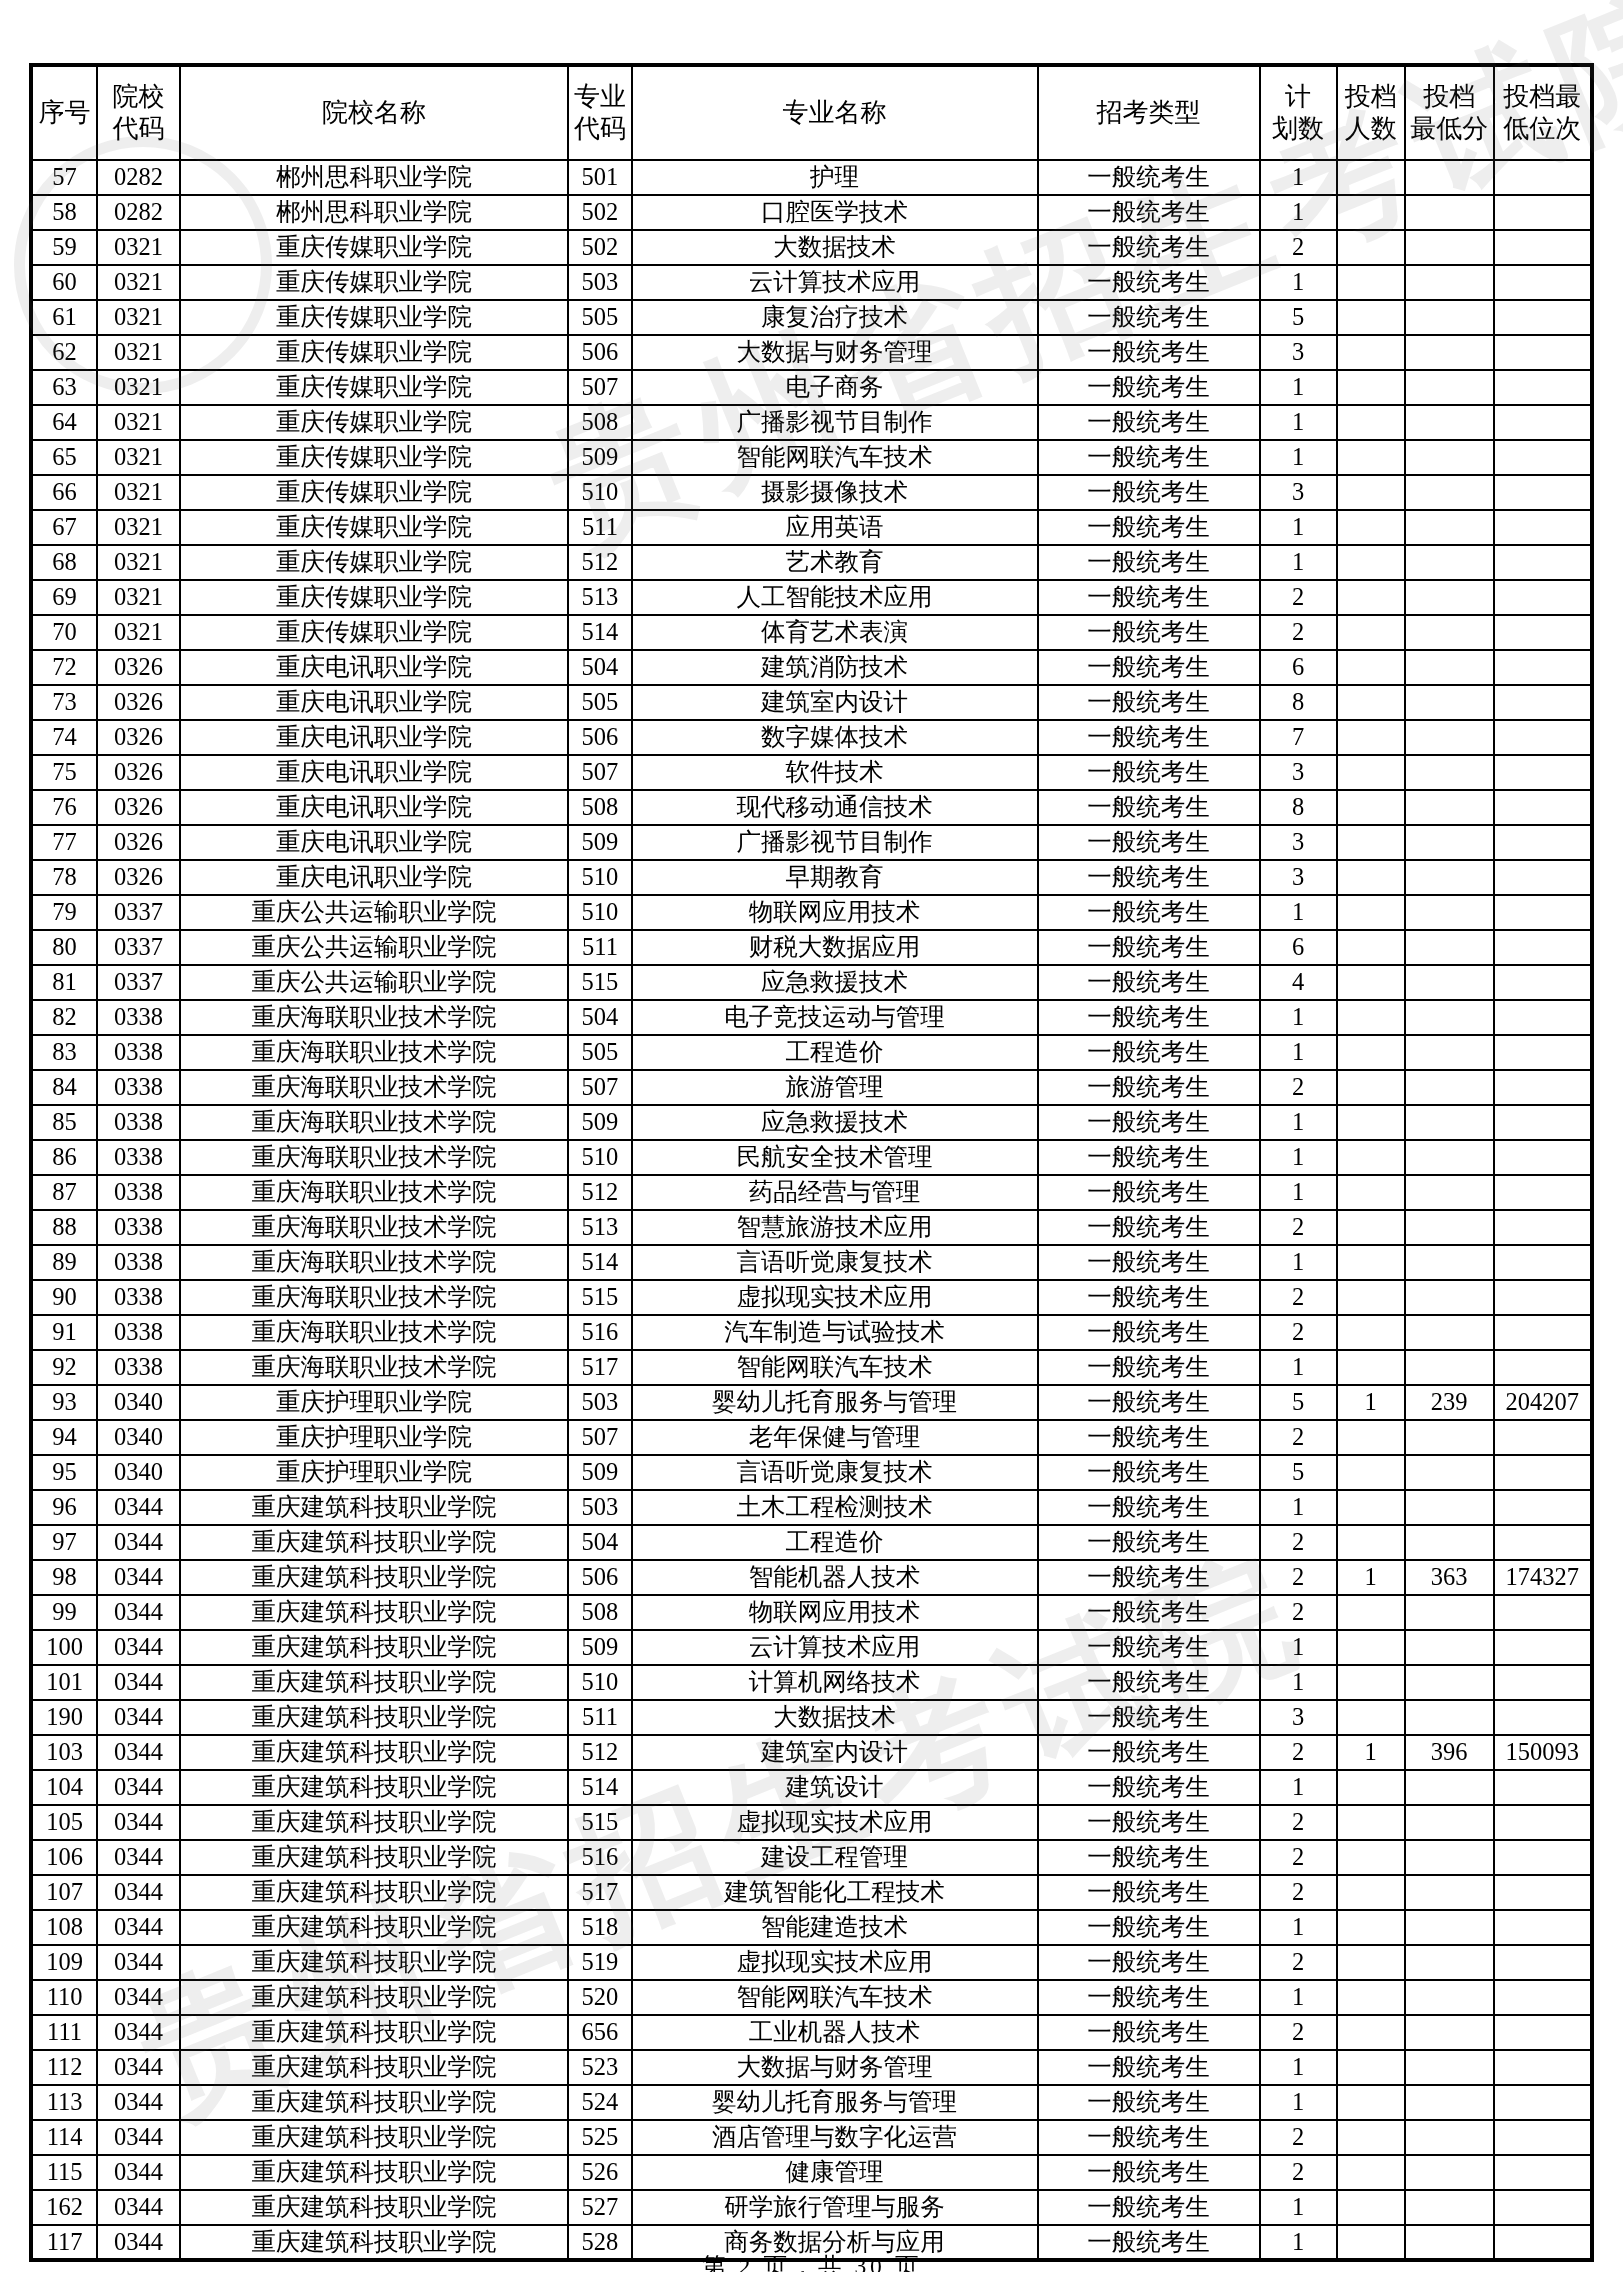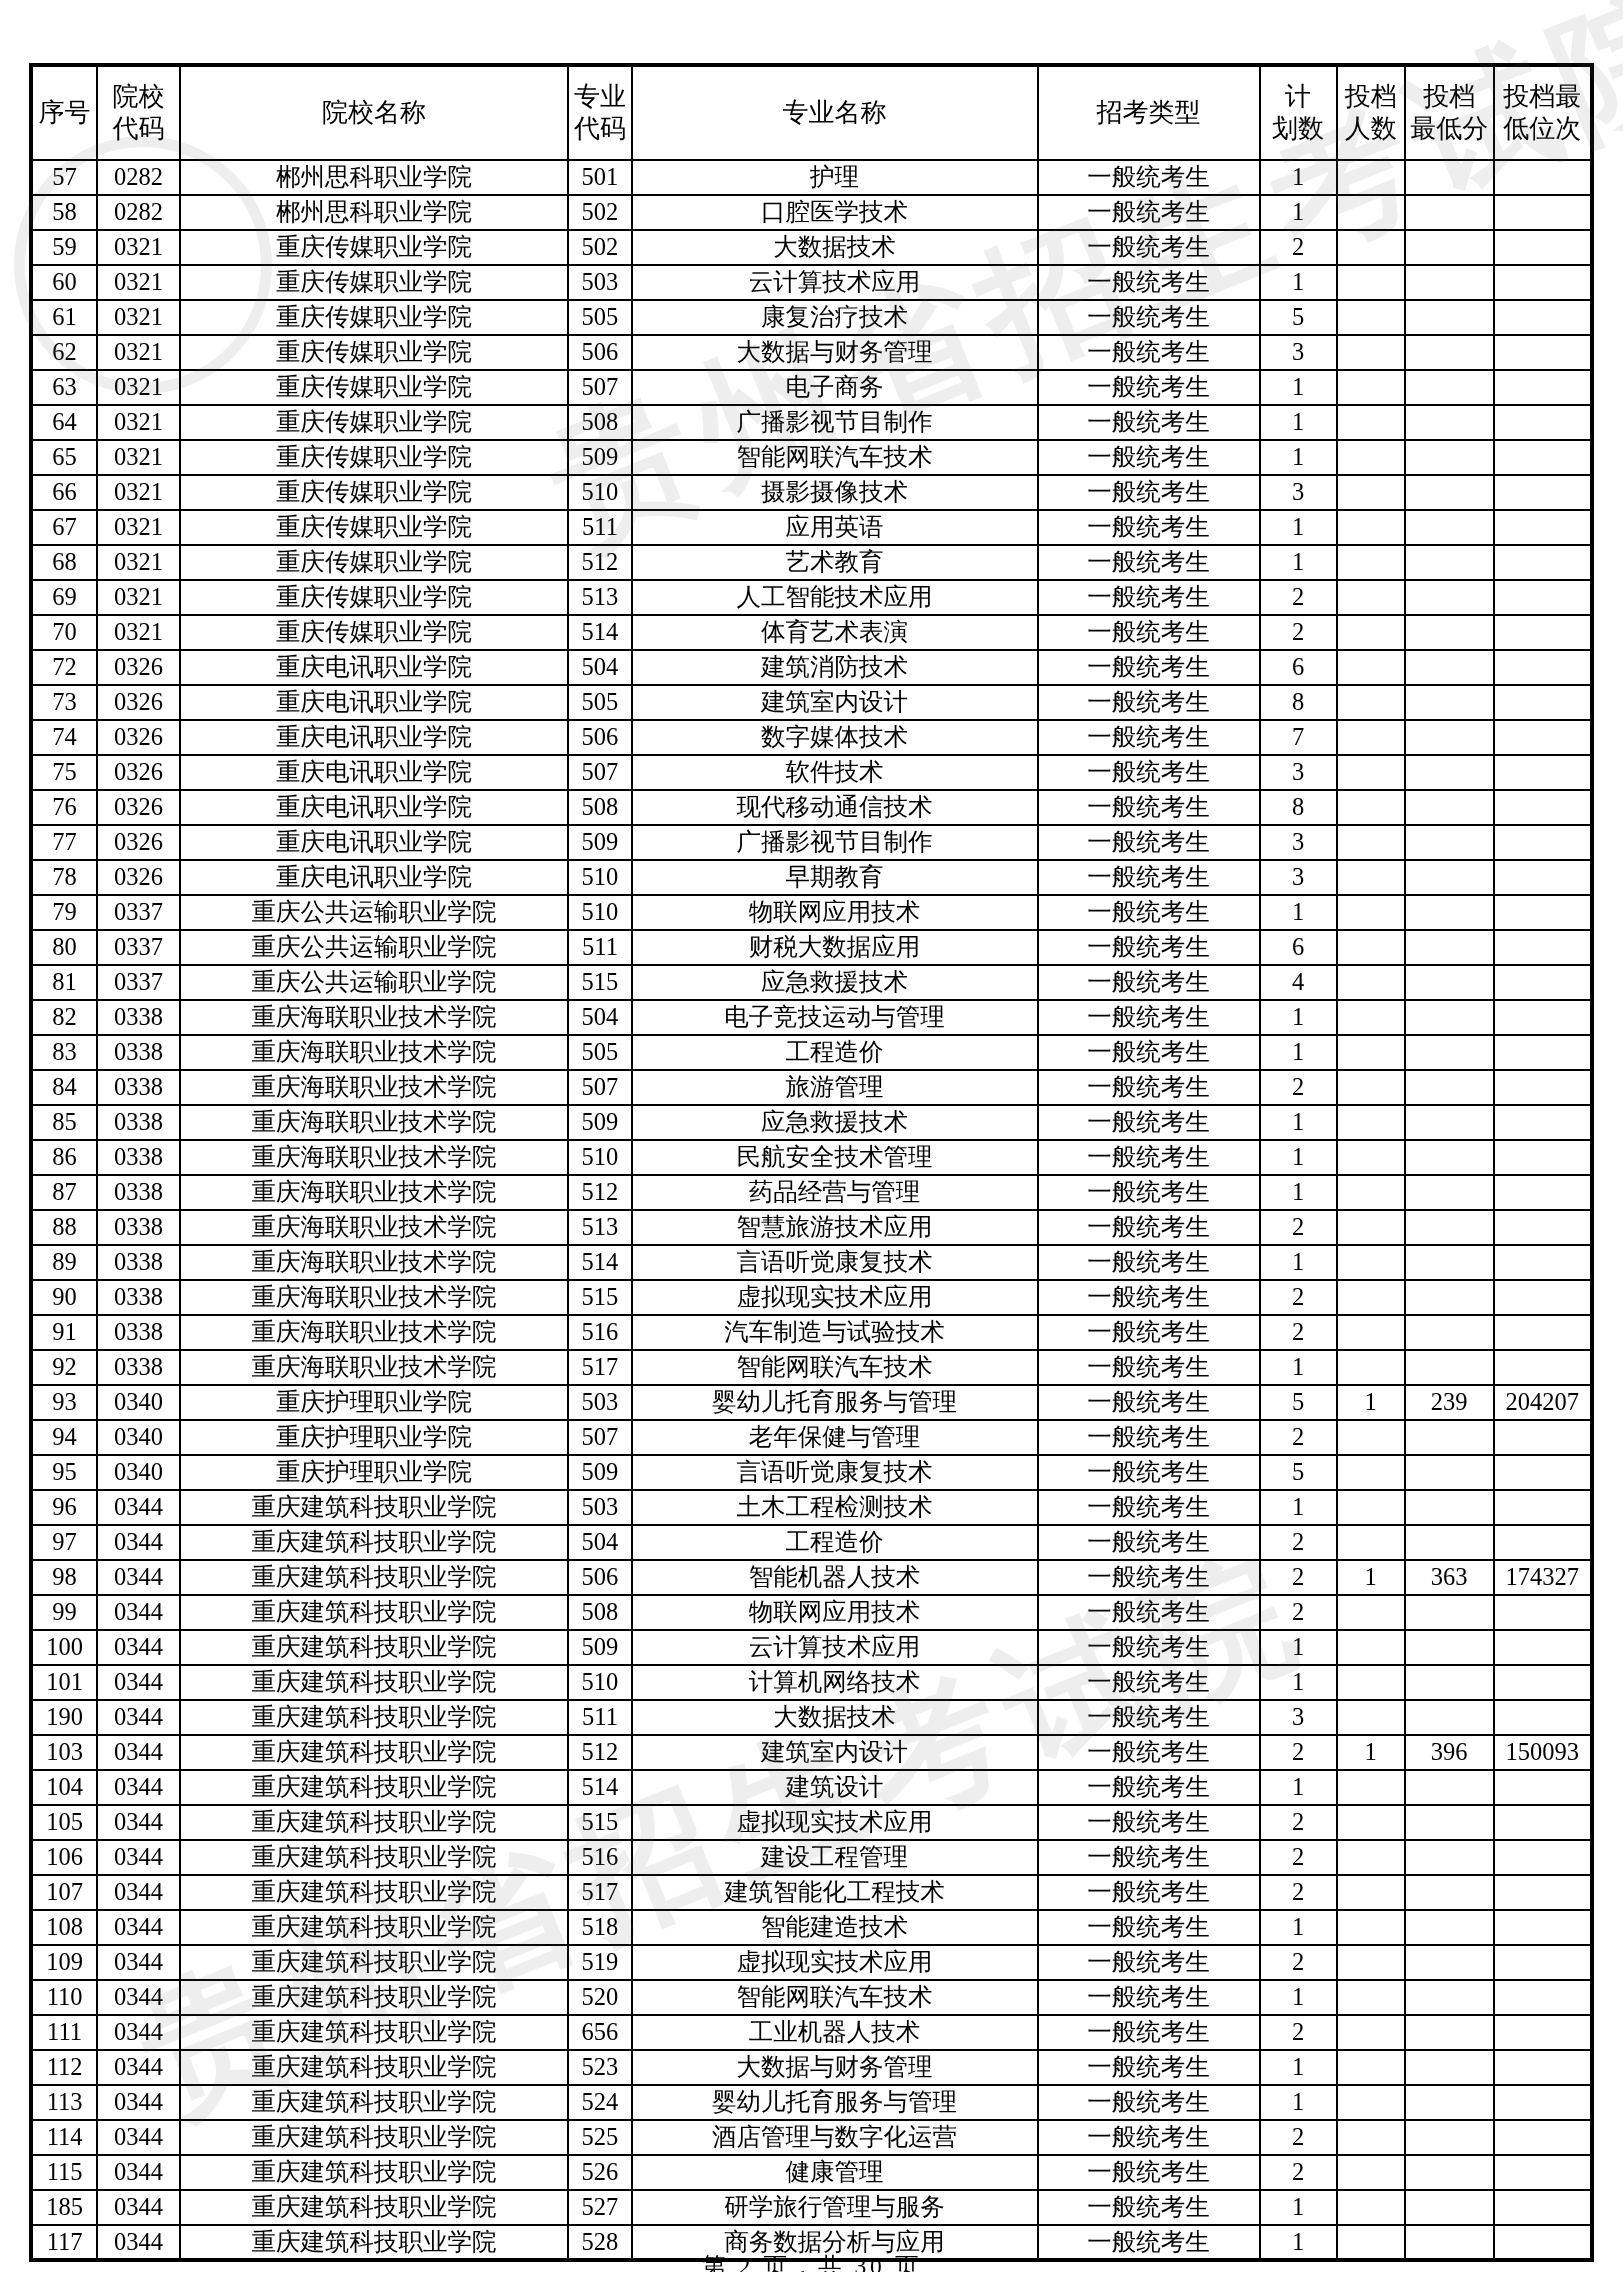--- a/index.html
+++ b/index.html
@@ -825,21 +825,21 @@
             <td>重庆建筑科技职业学院</td>
             <td>526</td>
             <td>健康管理</td>
             <td>一般统考生</td>
             <td>2</td>
             <td></td>
             <td></td>
             <td></td>
           </tr>
           <tr>
-            <td>185</td>
+            <td>162</td>
             <td>0344</td>
             <td>重庆建筑科技职业学院</td>
             <td>527</td>
             <td>研学旅行管理与服务</td>
             <td>一般统考生</td>
             <td>1</td>
             <td></td>
             <td></td>
             <td></td>
           </tr>

